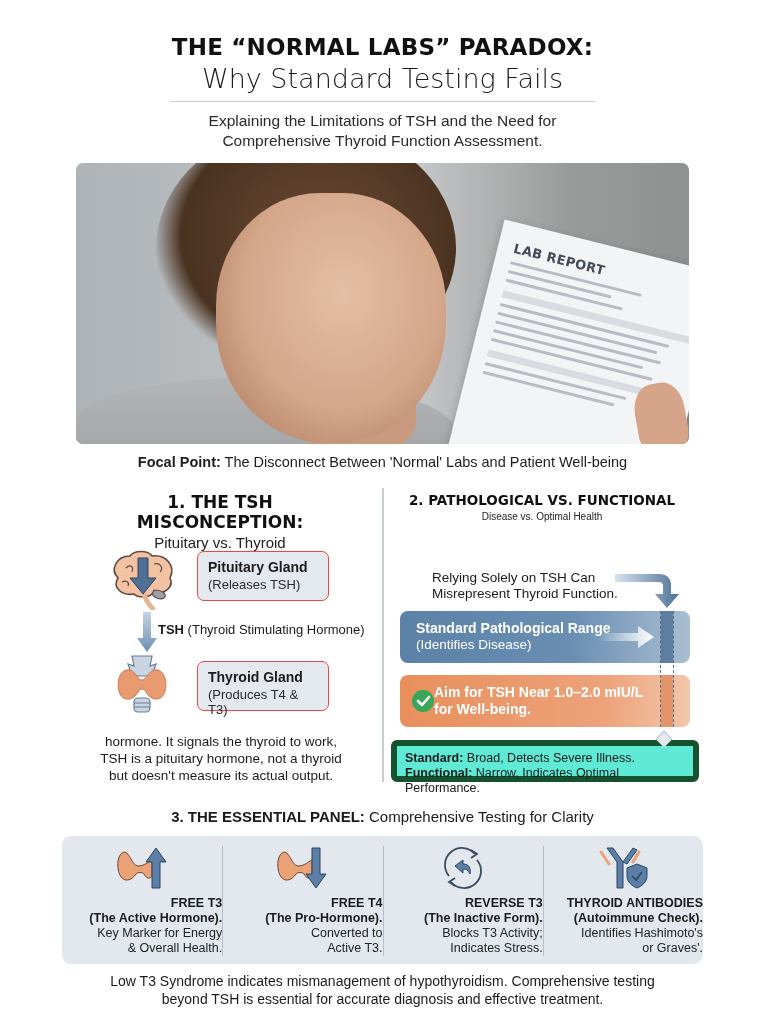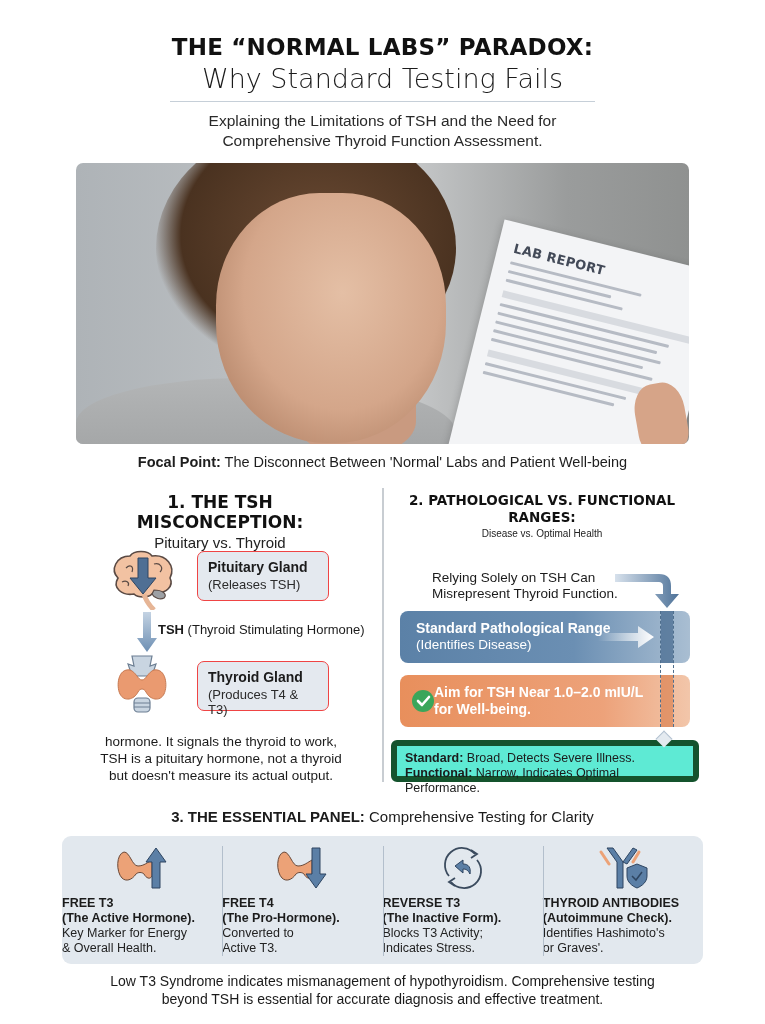--- a/index.html
+++ b/index.html
@@ -66,21 +66,21 @@
   .band-col .bot { height: 52px; background: rgba(216,122,72,0.6); }
 
   .callout { position: absolute; top: 740px; left: 391px; width: 308px; height: 42px; background: #5eead4; border: 6px solid #14532d; border-radius: 6px; padding: 5px 8px; font-size: 12.5px; line-height: 15px; color: #1b1b1b; }
   .callout b { font-weight: 700; }
   .callout-tip { position: absolute; top: 733px; left: 658px; width: 12px; height: 12px; background: #e4eaf0; border-left: 1px solid #b3c1d0; border-top: 1px solid #b3c1d0; transform: rotate(45deg); }
 
   
   .s3-heading { position: absolute; top: 808px; left: 0; width: 765px; text-align: center; font-size: 15px; color: #1b1b1b; }
   .s3-heading b { font-weight: 700; }
   .panel { position: absolute; top: 836px; left: 62px; width: 641px; height: 128px; background: #e2e8ee; border-radius: 9px; display: flex; }
-  .panel-item { flex: 1; position: relative; text-align: left; padding-top: 10px; }
+  .panel-item { flex: 1; position: relative; text-align: right; padding-top: 10px; }
   .panel-item + .panel-item::before { content: ""; position: absolute; left: 0; top: 10px; height: 110px; width: 1px; background: #b3bfcc; }
   .panel-icon { width: 52px; height: 44px; margin: 0 auto 6px; display: block; }
   .panel-item .t { font-size: 12.5px; font-weight: 700; color: #1b1b1b; line-height: 15px; }
   .panel-item .st { font-size: 12.5px; font-weight: 700; color: #1b1b1b; line-height: 15px; }
   .panel-item .d { font-size: 12.5px; color: #222; line-height: 15px; }
 
   .footer { position: absolute; top: 972px; left: 0; width: 765px; text-align: center; font-size: 14px; line-height: 18px; color: #1b1b1b; }
 </style>
 </head>
 <body>
@@ -167,21 +167,20 @@
 </div>
 
 <div class="s1-body">
   <div>hormone. It signals the thyroid to work,</div>
   <div>TSH is a pituitary hormone, not a thyroid</div>
   <div>but doesn't measure its actual output.</div>
 </div>
 
 <div class="s2-heading">
   <div class="h">2. PATHOLOGICAL VS. FUNCTIONAL</div>
-  <div class="h">RANGES:</div>
   <div class="s">Disease vs. Optimal Health</div>
 </div>
 
 <div class="s2-rely">
   <div>Relying Solely on TSH Can</div>
   <div>Misrepresent Thyroid Function.</div>
 </div>
 
 <svg class="curve-arrow" viewBox="0 0 70 40">
   <defs>

